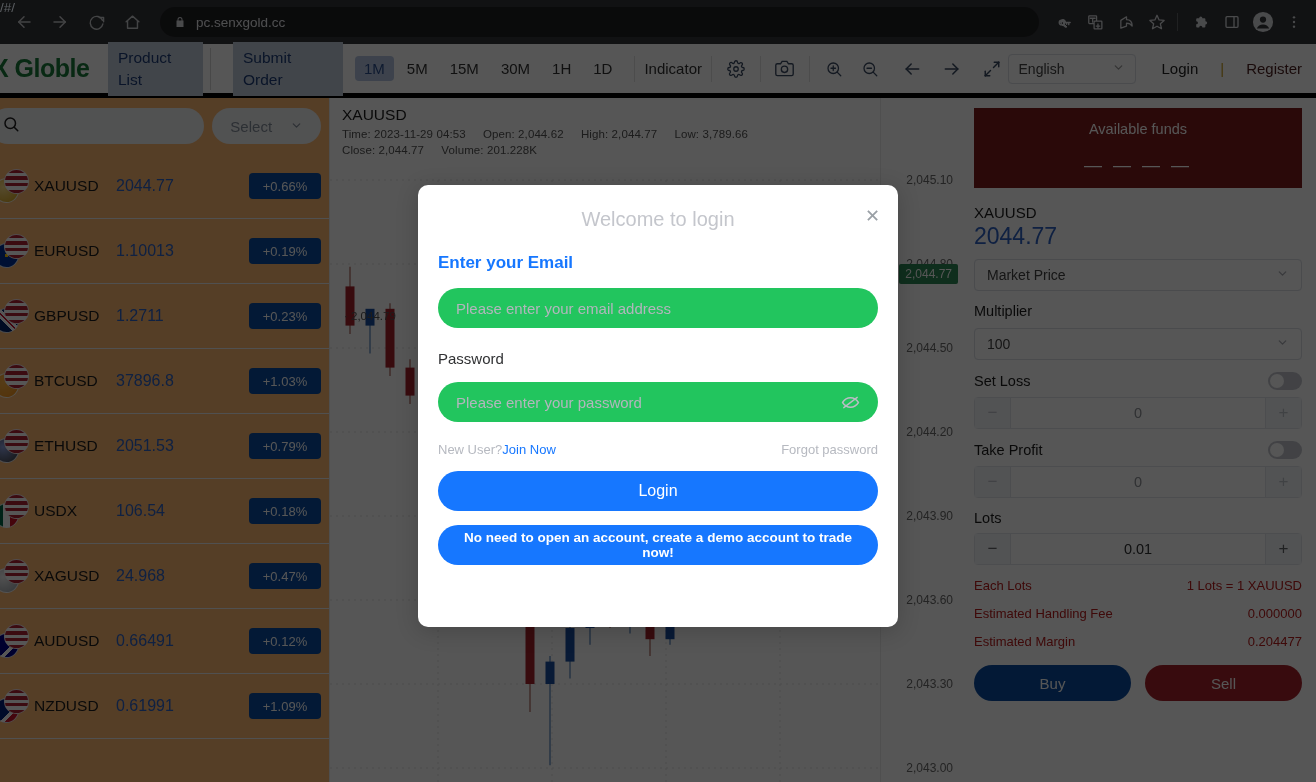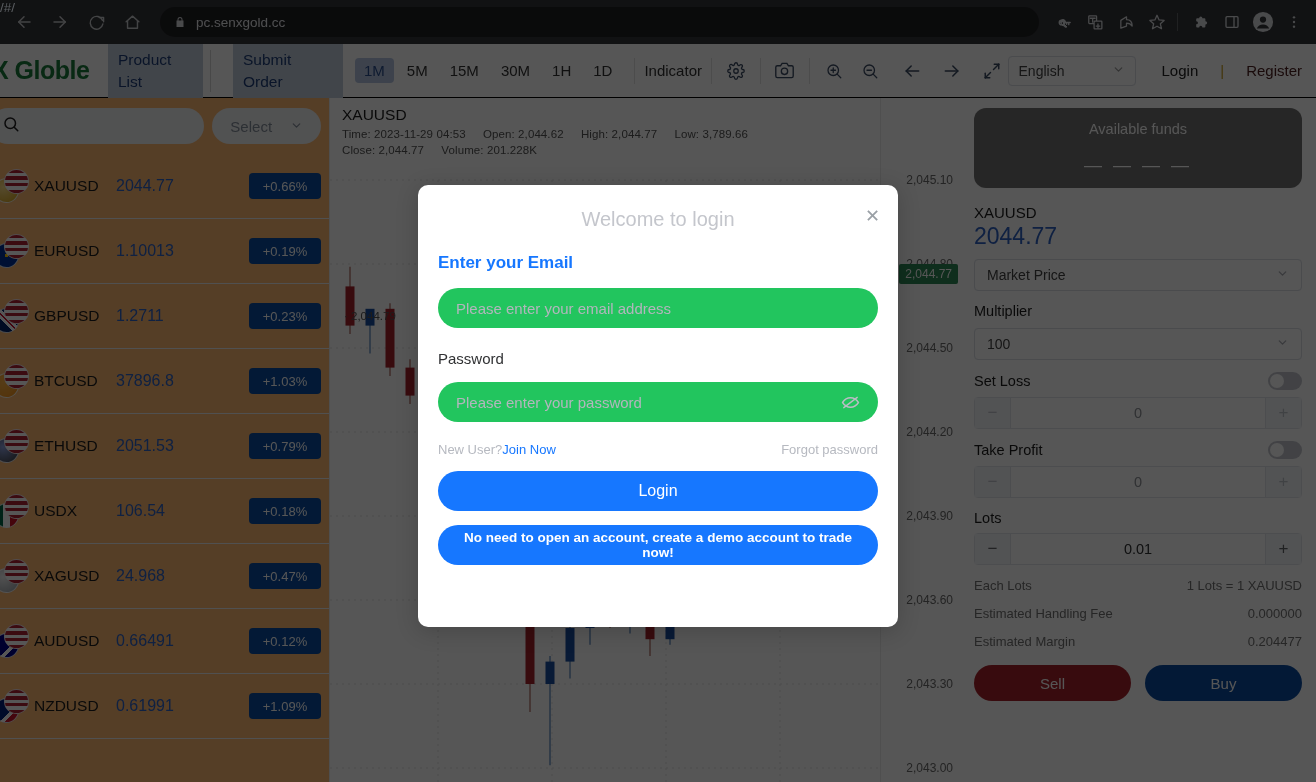--- a/index.html
+++ b/index.html
@@ -43,21 +43,21 @@
   
   .app {
     position: absolute; left: 0; top: 44px; width: 1316px; height: 738px;
     background: #ffffff;
   }
 
   
   .app-header {
     position: absolute; left: 0; top: 0; width: 1316px; height: 54px;
     display: flex; align-items: center; background: #ffffff;
-    border-bottom: 1px solid #000000;
+    border-bottom: 5px solid #000000;
   }
   .logo {
     margin-left: -14px; padding-left: 6px;
     font-size: 25px; font-weight: bold; color: #1a7a3c;
     letter-spacing: -0.5px; white-space: nowrap; width: 122px;
   }
   .hdr-tab {
     width: 95px; height: 54px; background: #c3cedd; color: #1f3f7a;
     font-size: 15.5px; line-height: 22px; padding: 5px 8px 0 10px;
     display: block;
@@ -152,21 +152,21 @@
     font-size: 12px; padding: 3px 6px; border-radius: 2px; white-space: nowrap;
   }
   .hi-lbl { position: absolute; font-size: 11.5px; color: #555; white-space: nowrap; }
 
   
   .trade {
     position: absolute; left: 960px; top: 54px; width: 356px; height: 684px;
     background: #fff; padding: 10px 14px 0 14px;
   }
   .funds {
-    height: 80px; background: #737373; border-radius: 12px; color: #fff;
+    height: 80px; background: #7f1d1d; border-radius: 0; color: #fff;
     display: flex; flex-direction: column; align-items: center; justify-content: center;
   }
   .funds-title { font-size: 14.5px; }
   .funds-val { font-size: 18px; letter-spacing: 3px; margin-top: 18px; }
   .tp-card { margin-top: 16px; }
   .tp-sym { font-size: 15px; color: #1d1d1d; }
   .tp-price { font-size: 23px; color: #2f62c4; margin-top: 2px; }
   .tp-select {
     height: 32px; border: 1px solid #dcdfe6; border-radius: 4px; margin-top: 9px;
     display: flex; align-items: center; padding: 0 12px; font-size: 14px; color: #444;
@@ -188,21 +188,21 @@
     display: flex; align-items: center;
   }
   .stepper .btn {
     width: 36px; height: 100%; display:flex; align-items:center; justify-content:center;
     font-size: 17px; color: #c0c4cc; border-right: 1px solid #e4e7ed; background: #f5f7fa;
   }
   .stepper .btn.plus { border-right: none; border-left: 1px solid #e4e7ed; }
   .stepper.active .btn { color: #606266; }
   .stepper .val { flex: 1 1 auto; text-align: center; font-size: 14.5px; color: #909399; }
   .stepper.active .val { color: #303133; }
-  .info-row { display: flex; margin-top: 13px; font-size: 13px; color: #737373; }
+  .info-row { display: flex; margin-top: 13px; font-size: 13px; color: #b91c1c; }
   .info-row .k { flex: 0 0 auto; }
   .info-row .v { margin-left: auto; }
   .actions { display: flex; gap: 14px; margin-top: 16px; }
   .act {
     flex: 1 1 0; height: 36px; border-radius: 18px; color: #fff; font-size: 15px;
     display: flex; align-items: center; justify-content: center;
   }
   .act.buy { background: #0c4da2; }
   .act.sell { background: #a8232b; }
 
@@ -687,22 +687,22 @@
         <div class="info-row">
           <span class="k">Estimated Handling Fee</span>
           <span class="v">0.000000</span>
         </div>
         <div class="info-row">
           <span class="k">Estimated Margin</span>
           <span class="v">0.204477</span>
         </div>
 
         <div class="actions">
+          <div class="act buy">Buy</div>
           <div class="act sell">Sell</div>
-          <div class="act buy">Buy</div>
         </div>
       </div>
     </div>
   </div>
 
   <div class="dim"></div>
   <div class="modal">
     <div class="modal-title">Welcome to login</div>
     <div class="modal-close">✕</div>
     <div class="modal-body">

